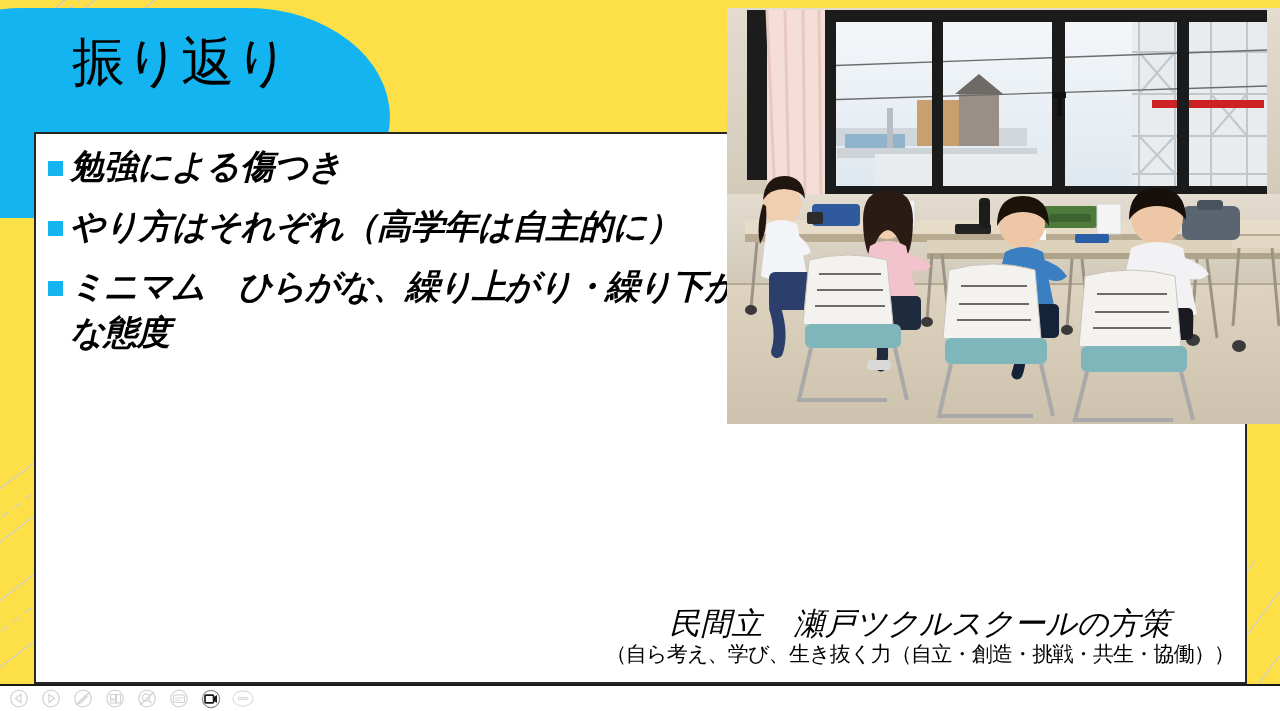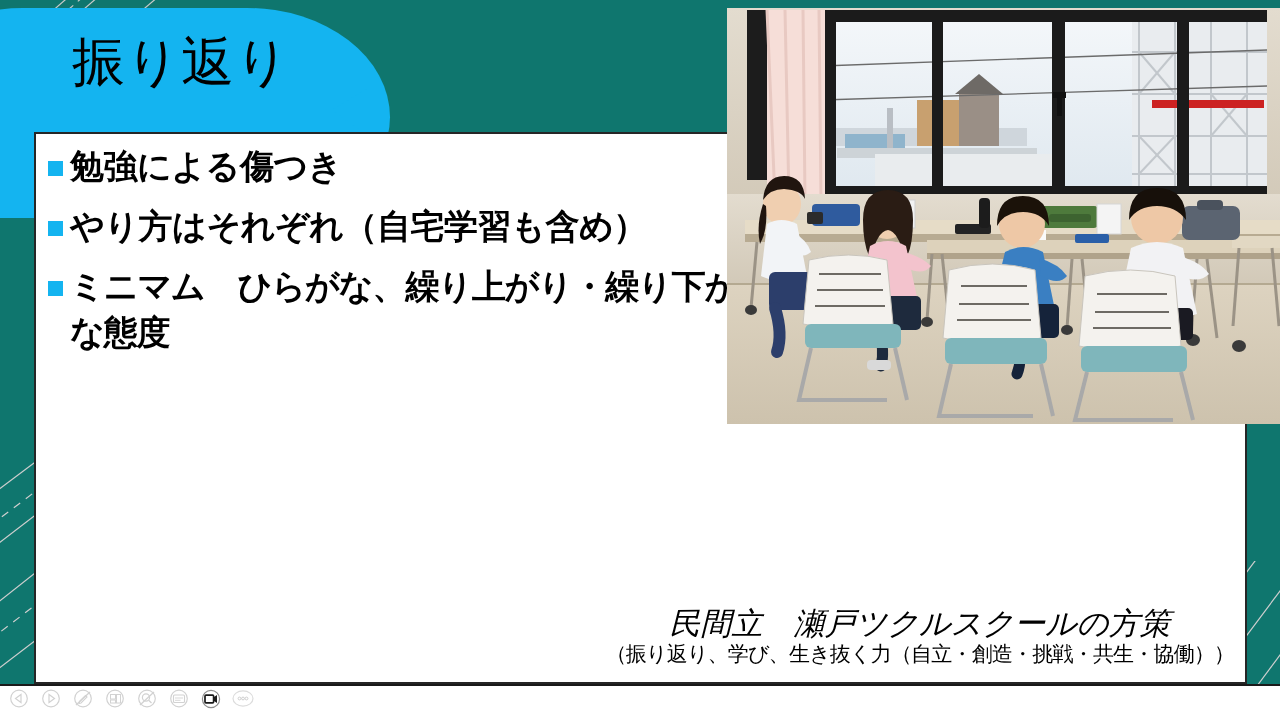--- a/index.html
+++ b/index.html
@@ -11,21 +11,21 @@
     width: 1280px;
     height: 711px;
     overflow: hidden;
     font-family: "Liberation Sans", "DejaVu Sans", sans-serif;
   }
 
   #slide {
     position: relative;
     width: 1280px;
     height: 711px;
-    background: #0f766e;
+    background: #fde047;
     overflow: hidden;
   }
 
   
   .deco {
     position: absolute;
     pointer-events: none;
   }
   .deco-bl { left: -30px; bottom: -40px; width: 340px; height: 330px; }
   .deco-tl { left: -20px; top: -60px; width: 330px; height: 200px; }
@@ -101,20 +101,21 @@
     margin-top: 17px;
     margin-right: 7px;
   }
   .bullet-text {
     flex: 1 1 auto;
     font-size: 34px;
     font-weight: bold;
     line-height: 1.35;
     color: #000000;
     letter-spacing: -0.5px;
+    font-style: italic;
   }
   .bullet-row.wide .bullet-text { letter-spacing: -1.1px; }
 
   
   #photo {
     position: absolute;
     left: 727px;
     top: 8px;
     width: 553px;
     height: 416px;
@@ -222,21 +223,21 @@
 
     <div id="bullet-list">
 
       <div class="bullet-row">
         <span class="bullet-mark"></span>
         <span class="bullet-text">勉強による傷つき</span>
       </div>
 
       <div class="bullet-row">
         <span class="bullet-mark"></span>
-        <span class="bullet-text">やり方はそれぞれ（自宅学習も含め）</span>
+        <span class="bullet-text">やり方はそれぞれ（高学年は自主的に）</span>
       </div>
 
 
 
       <div class="bullet-row wide">
         <span class="bullet-mark"></span>
         <span class="bullet-text">ミニマム　ひらがな、繰り上がり・繰り下がり、学ぶことに対するフラットな態度</span>
       </div>
 
 
@@ -423,21 +424,21 @@
         <g stroke="#a9a9a9" stroke-width="4" fill="none">
           <path d="M360 364 L348 412 L446 412"></path>
             <path d="M454 364 L466 412"></path>
         </g>
       </g>
     </svg>
   </div>
 
   <div id="caption">
     <div id="caption-main">民間立　瀬戸ツクルスクールの方策</div>
-    <div id="caption-sub">（振り返り、学び、生き抜く力（自立・創造・挑戦・共生・協働））</div>
+    <div id="caption-sub">（自ら考え、学び、生き抜く力（自立・創造・挑戦・共生・協働））</div>
   </div>
 
   <div id="toolbar">
 
     <div class="tb-btn">
       <svg width="22" height="19" viewBox="0 0 22 19">
         <circle cx="11" cy="9.5" r="8.3" fill="none" stroke="#d2d2d2" stroke-width="1.2"></circle>
         <polygon points="13,5.5 13,13.5 7.5,9.5" fill="none" stroke="#d2d2d2" stroke-width="1.2"></polygon>
       </svg>
     </div>

